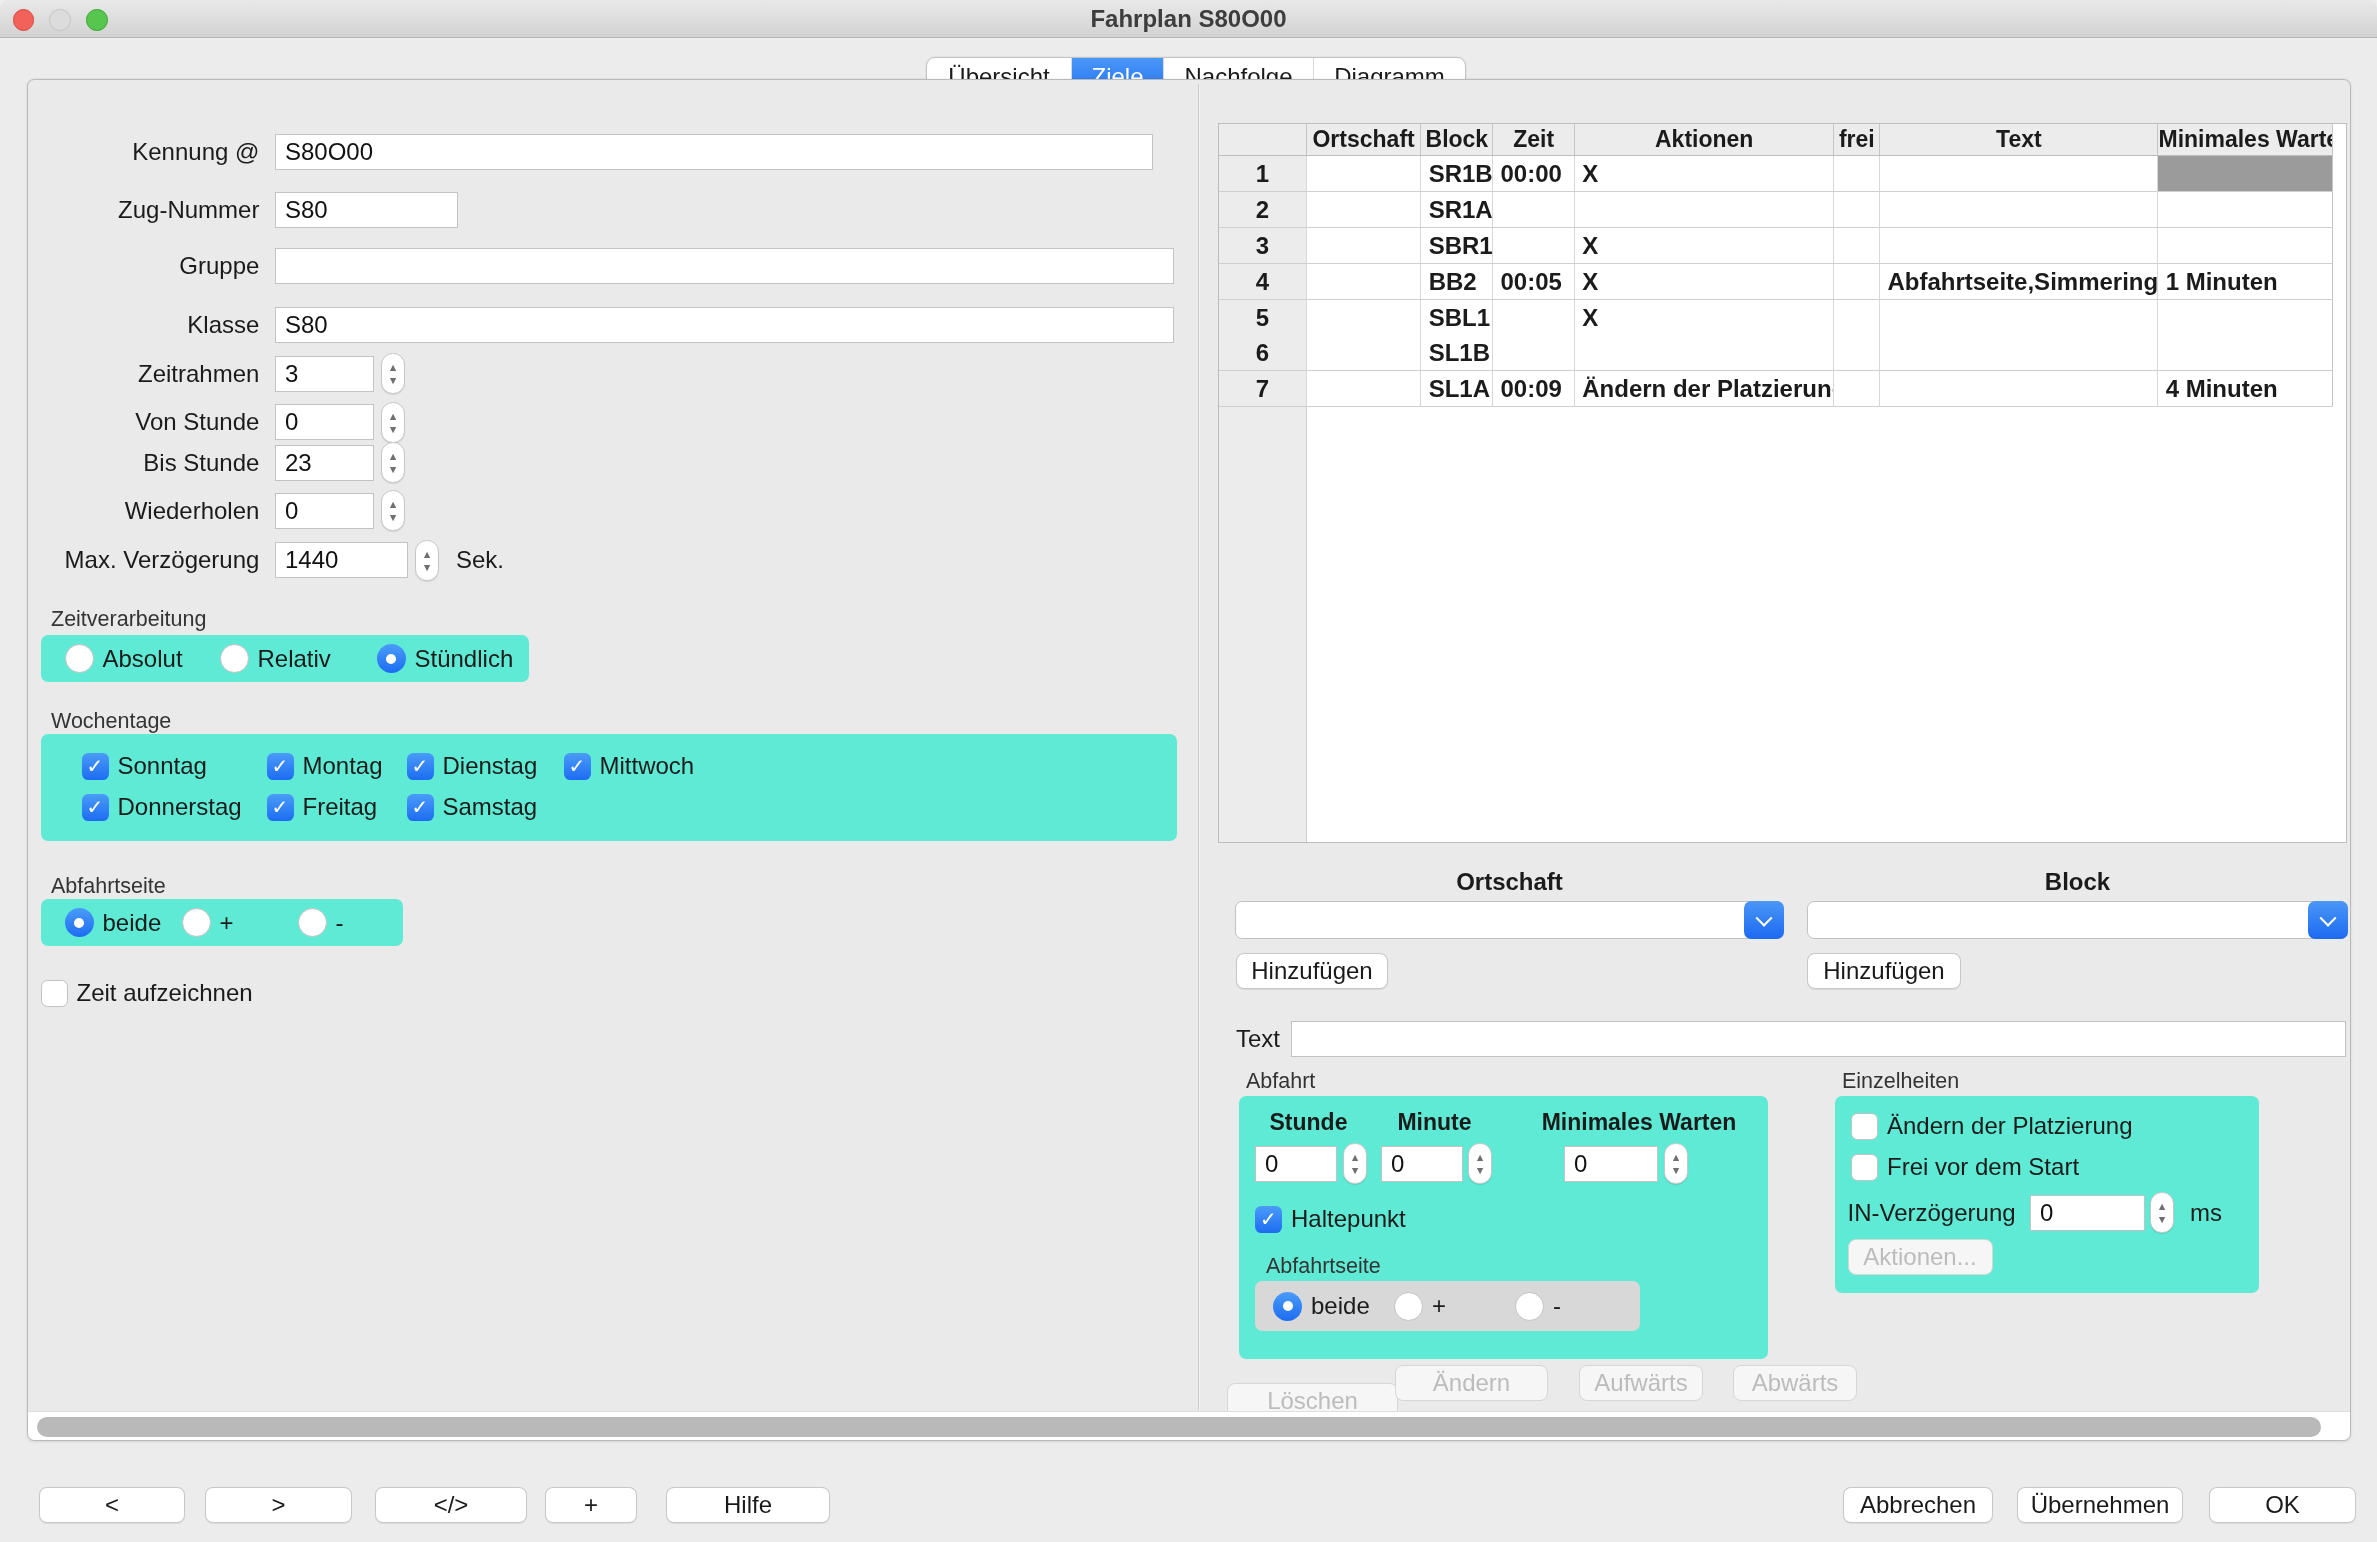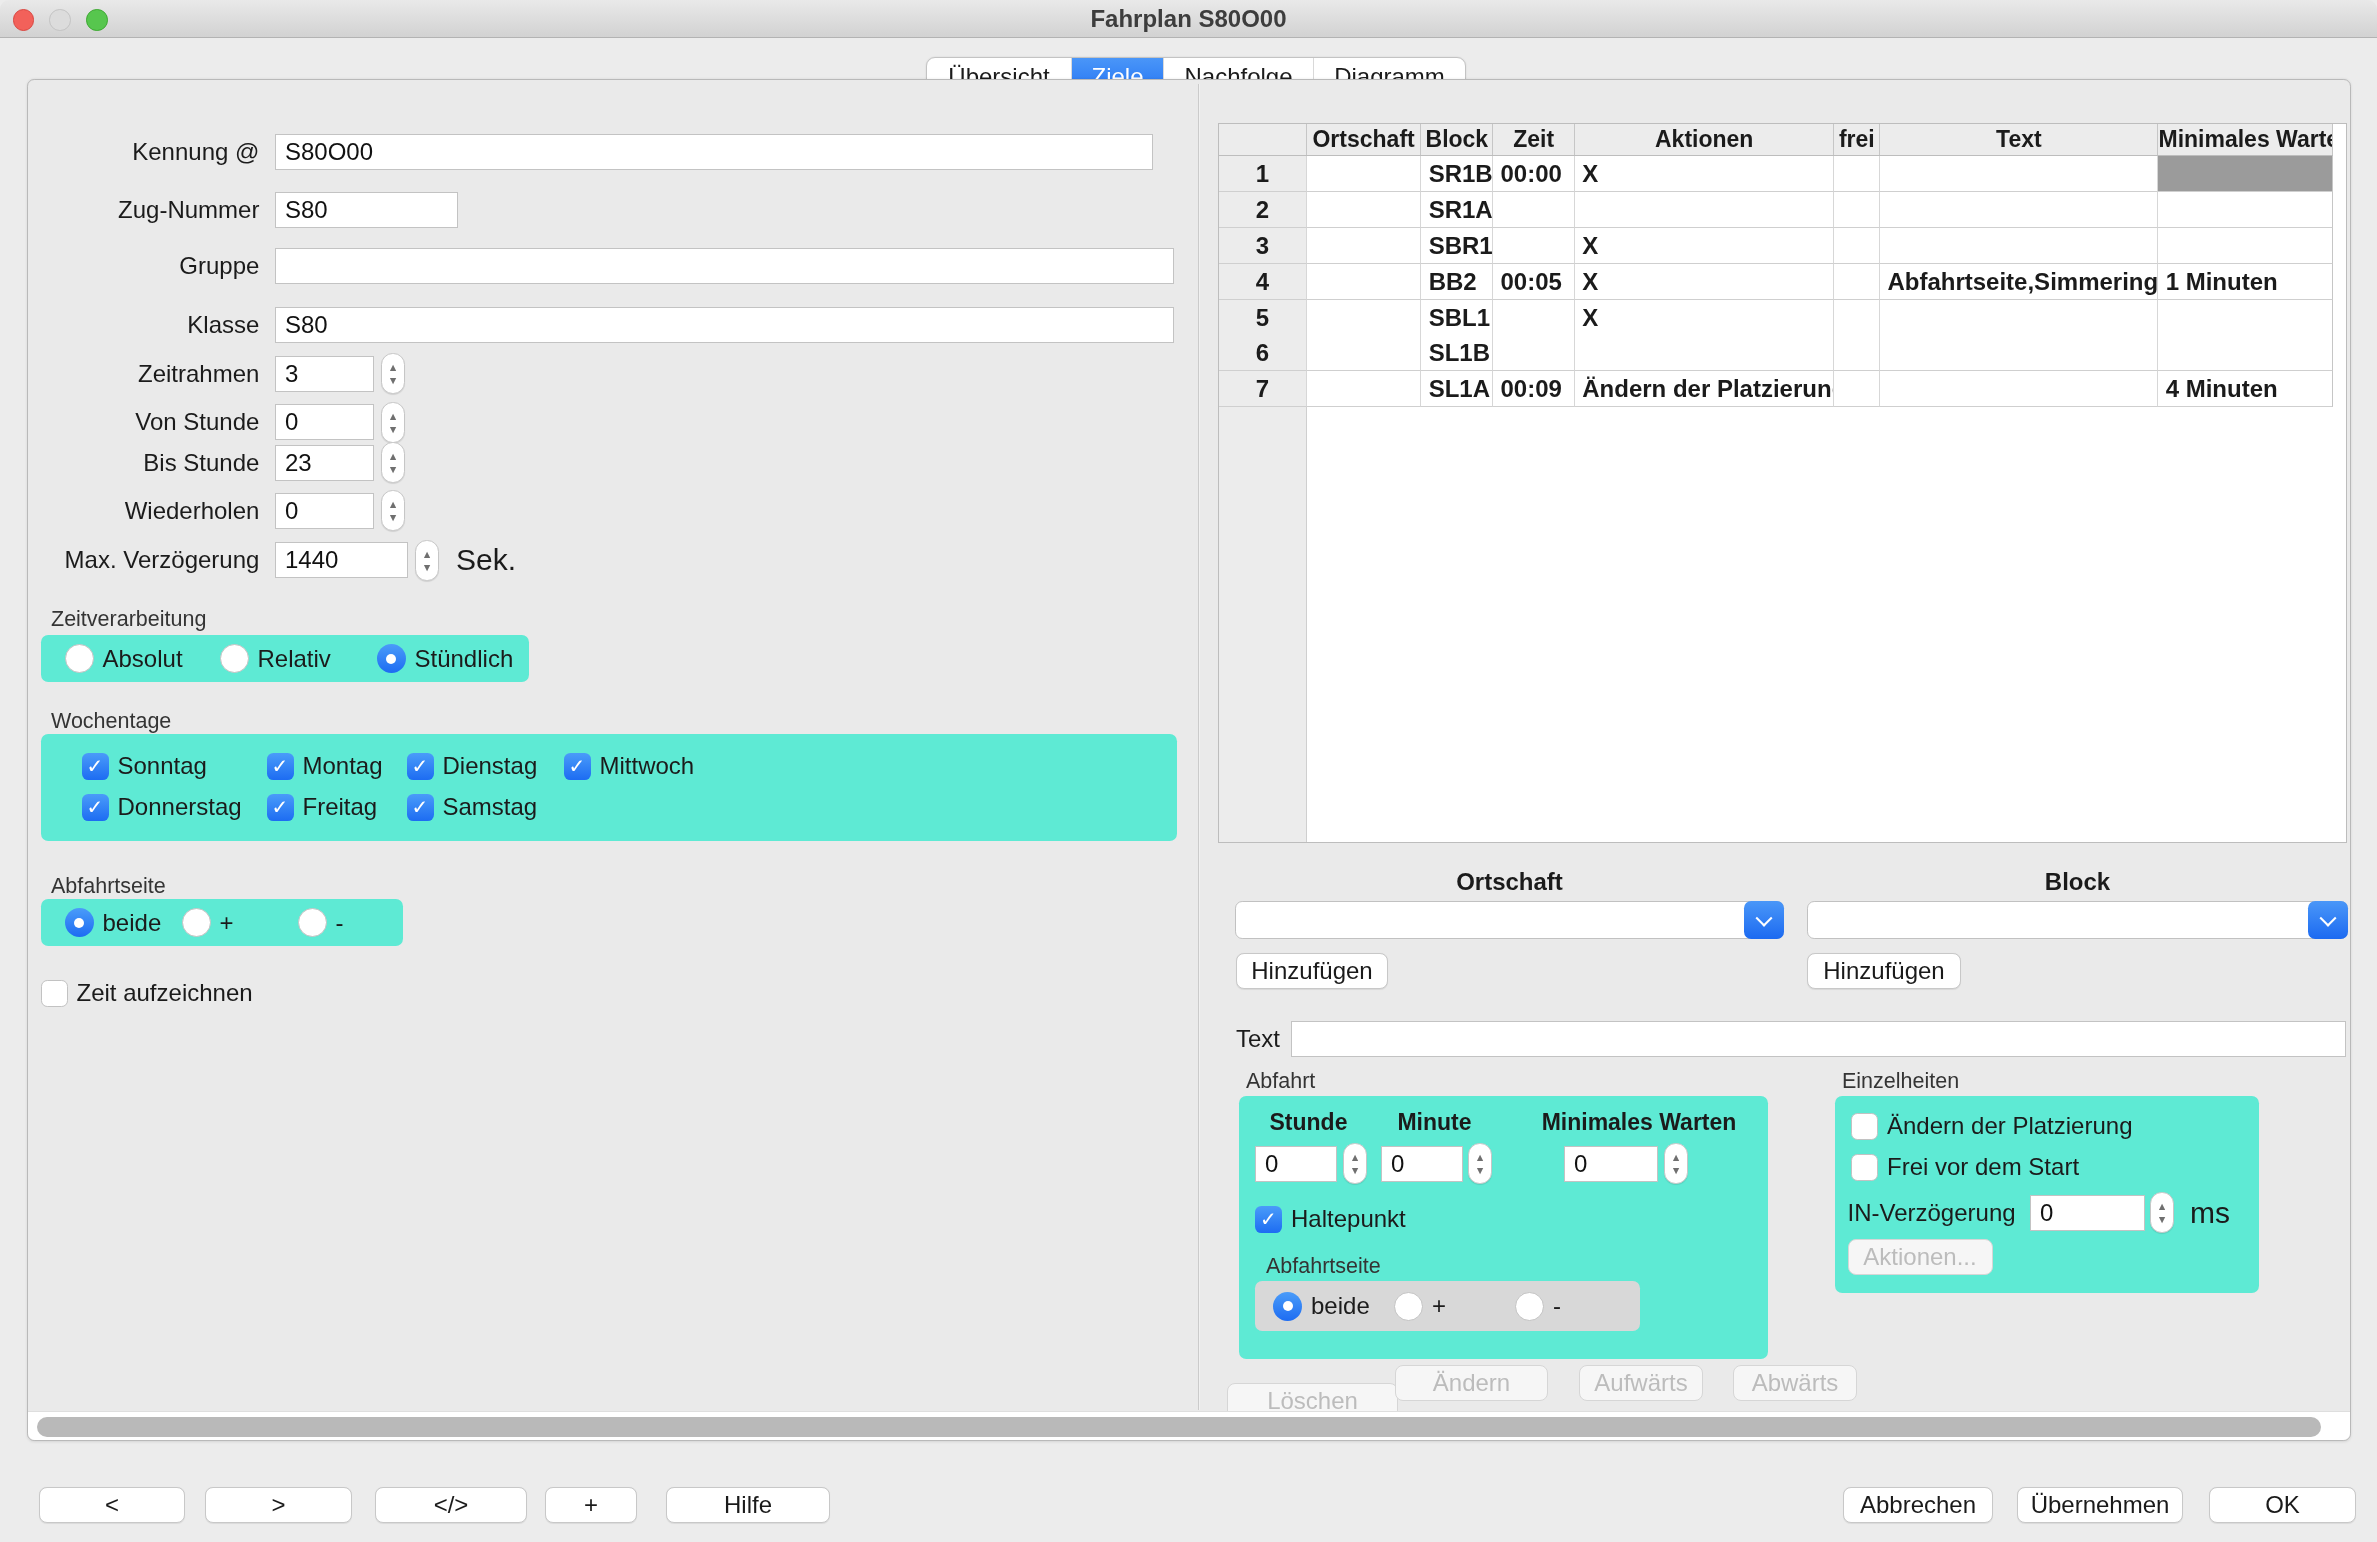--- a/index.html
+++ b/index.html
@@ -43,21 +43,21 @@
   }
   .vdivider { position:absolute; left:1170px; top:3.6px; height:1326px; width:0.9px; background:#cbcbcb; box-shadow:0.9px 0 0 #f2f2f2; }
 
   
   .flabel { position:absolute; width:226px; text-align:right; font-size:24px; line-height:36px; color:#1b1b1b; }
   .tfield, .sfield {
     position:absolute; height:36px; background:#fff; border:0.9px solid #c3c3c3;
     font-size:24px; line-height:34px; padding:0 9px; color:#111;
     font-family:"Liberation Sans","DejaVu Sans",sans-serif; outline:none;
   }
-  .suffix { position:absolute; font-size:30px; line-height:39px; color:#1b1b1b; }
+  .suffix { position:absolute; font-size:24px; line-height:39px; color:#1b1b1b; }
 
   .stepper {
     position:absolute; width:24px; height:41px; background:#fff;
     border:0.9px solid #c6c6c6; border-radius:11.6px; box-shadow:0 0.9px 0.9px rgba(0,0,0,.10);
     display:flex; flex-direction:column; align-items:center; justify-content:center;
   }
   .stepper i { font-style:normal; font-size:10.7px; line-height:12.5px; color:#6f6f6f; display:block; }
 
   .gbox { position:absolute; background:#5eead4; border-radius:7.2px; }
   .gbox.darker { background:#d8d8d8; }

